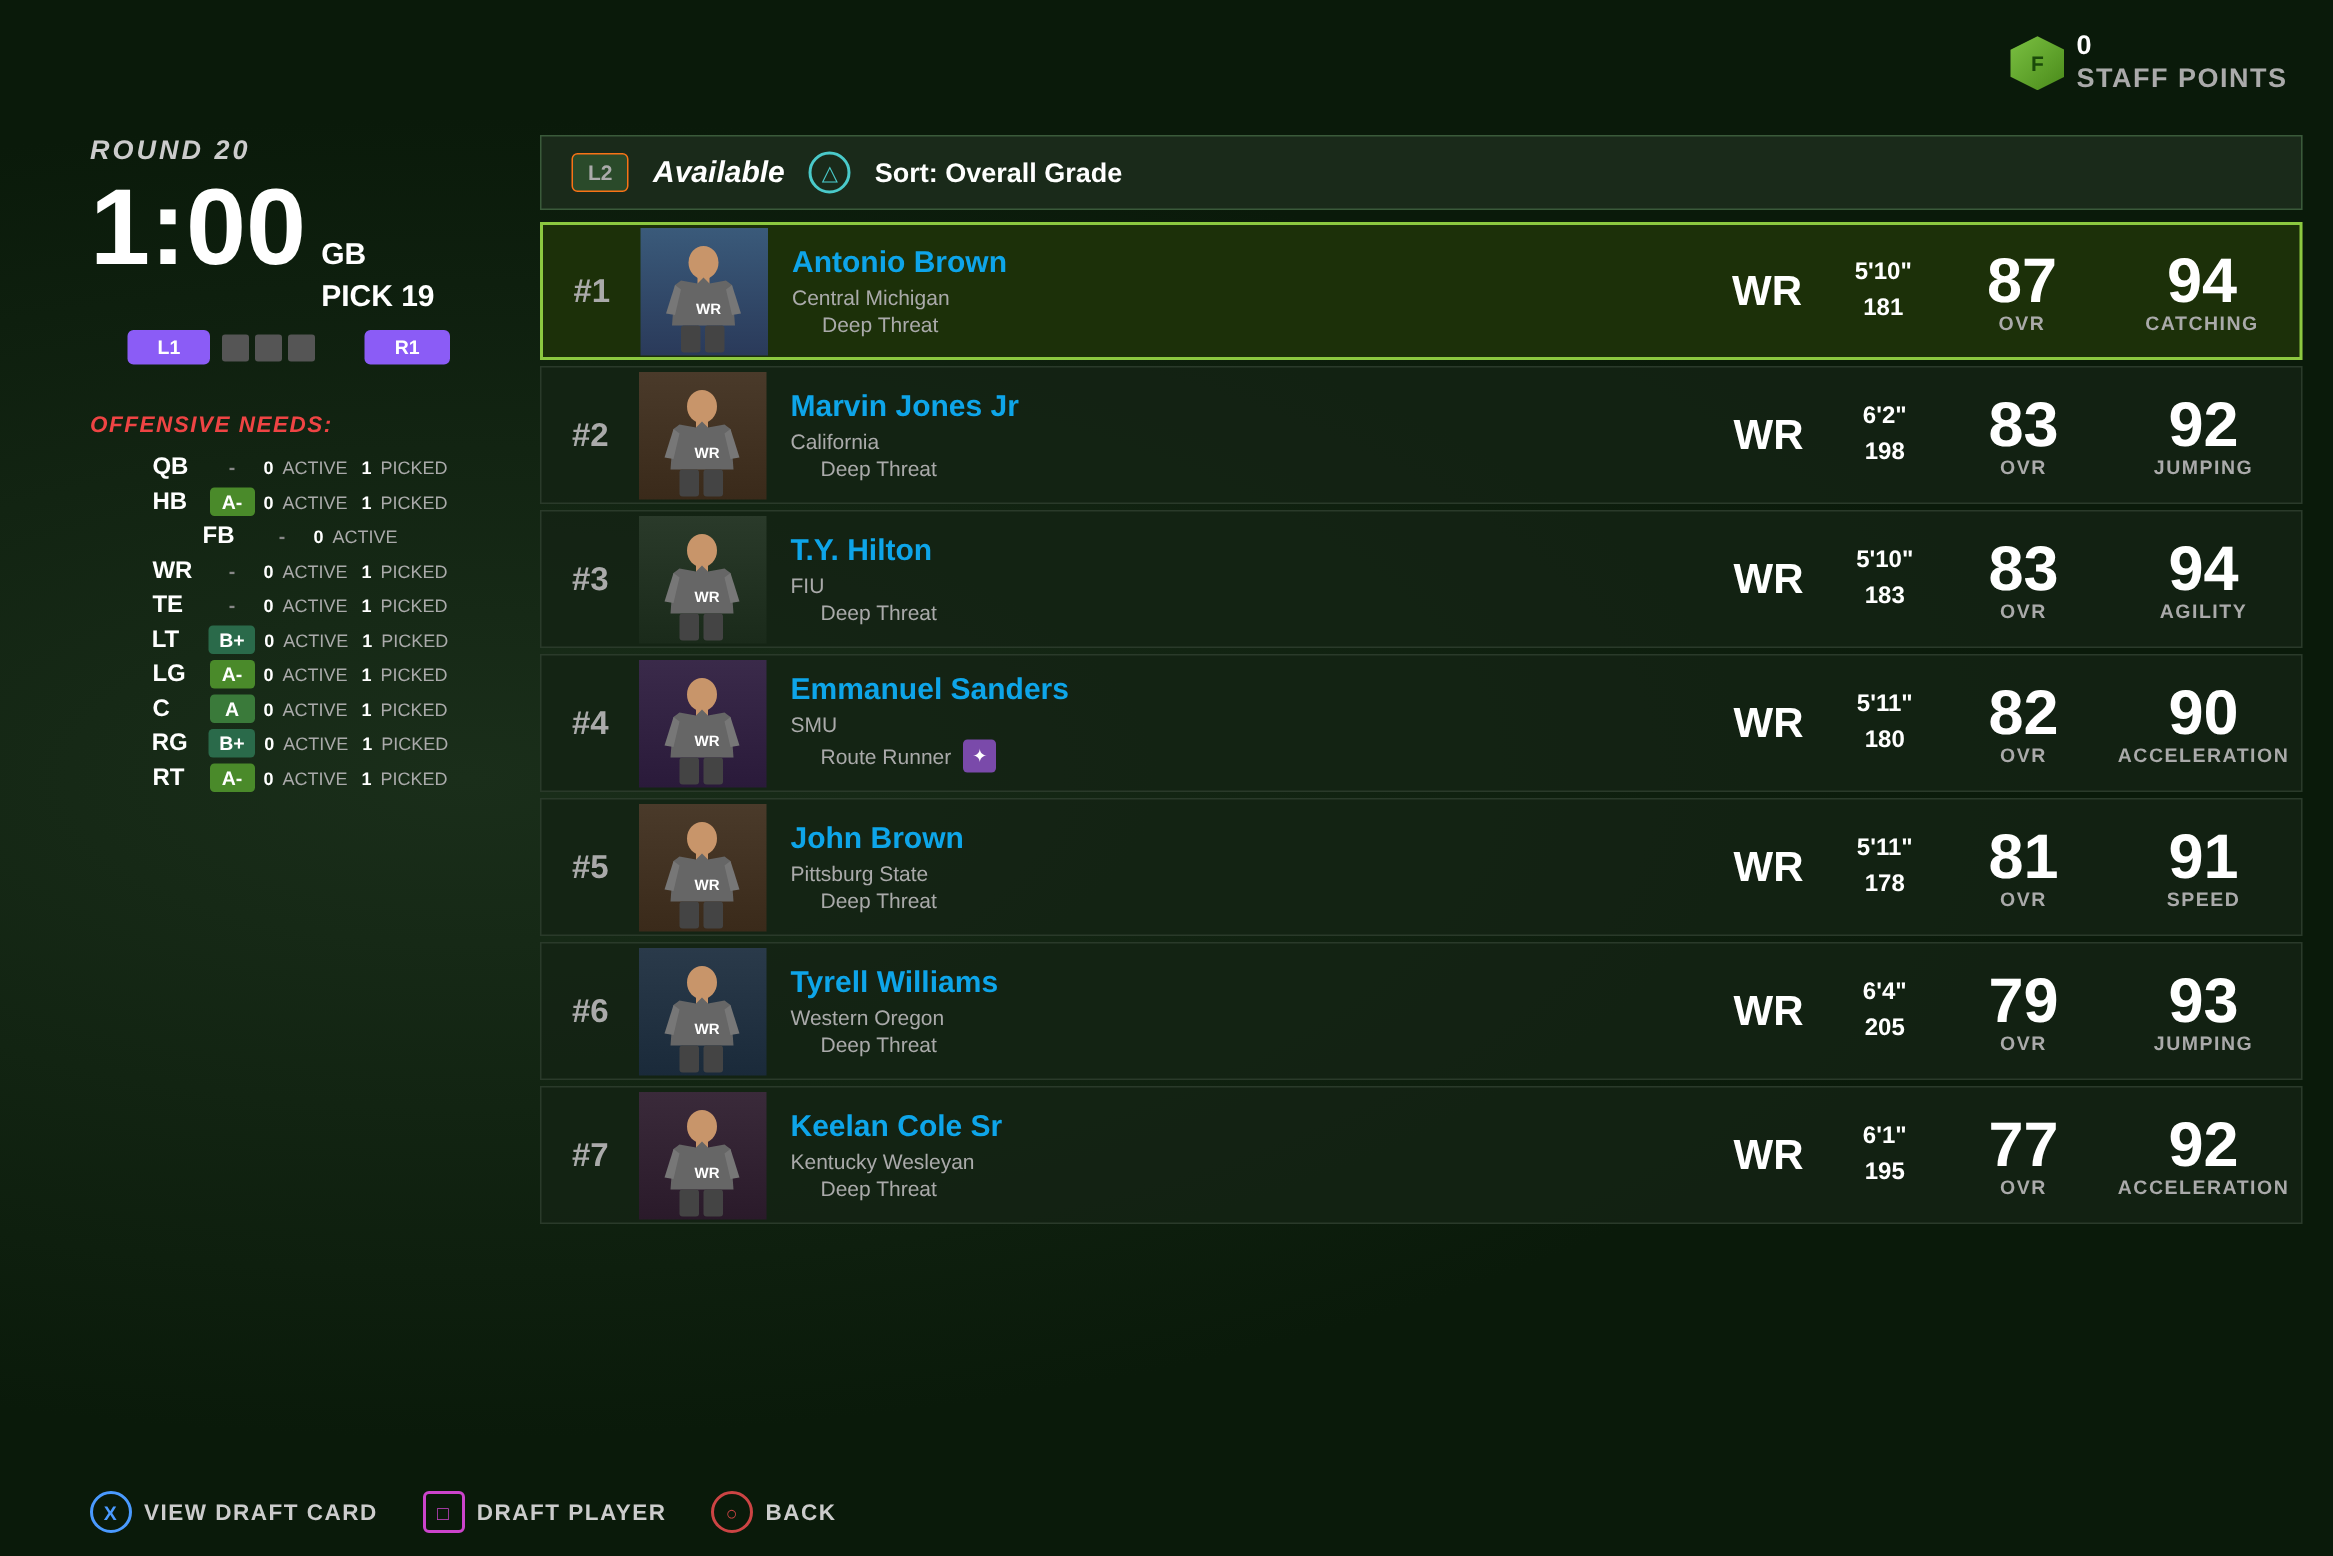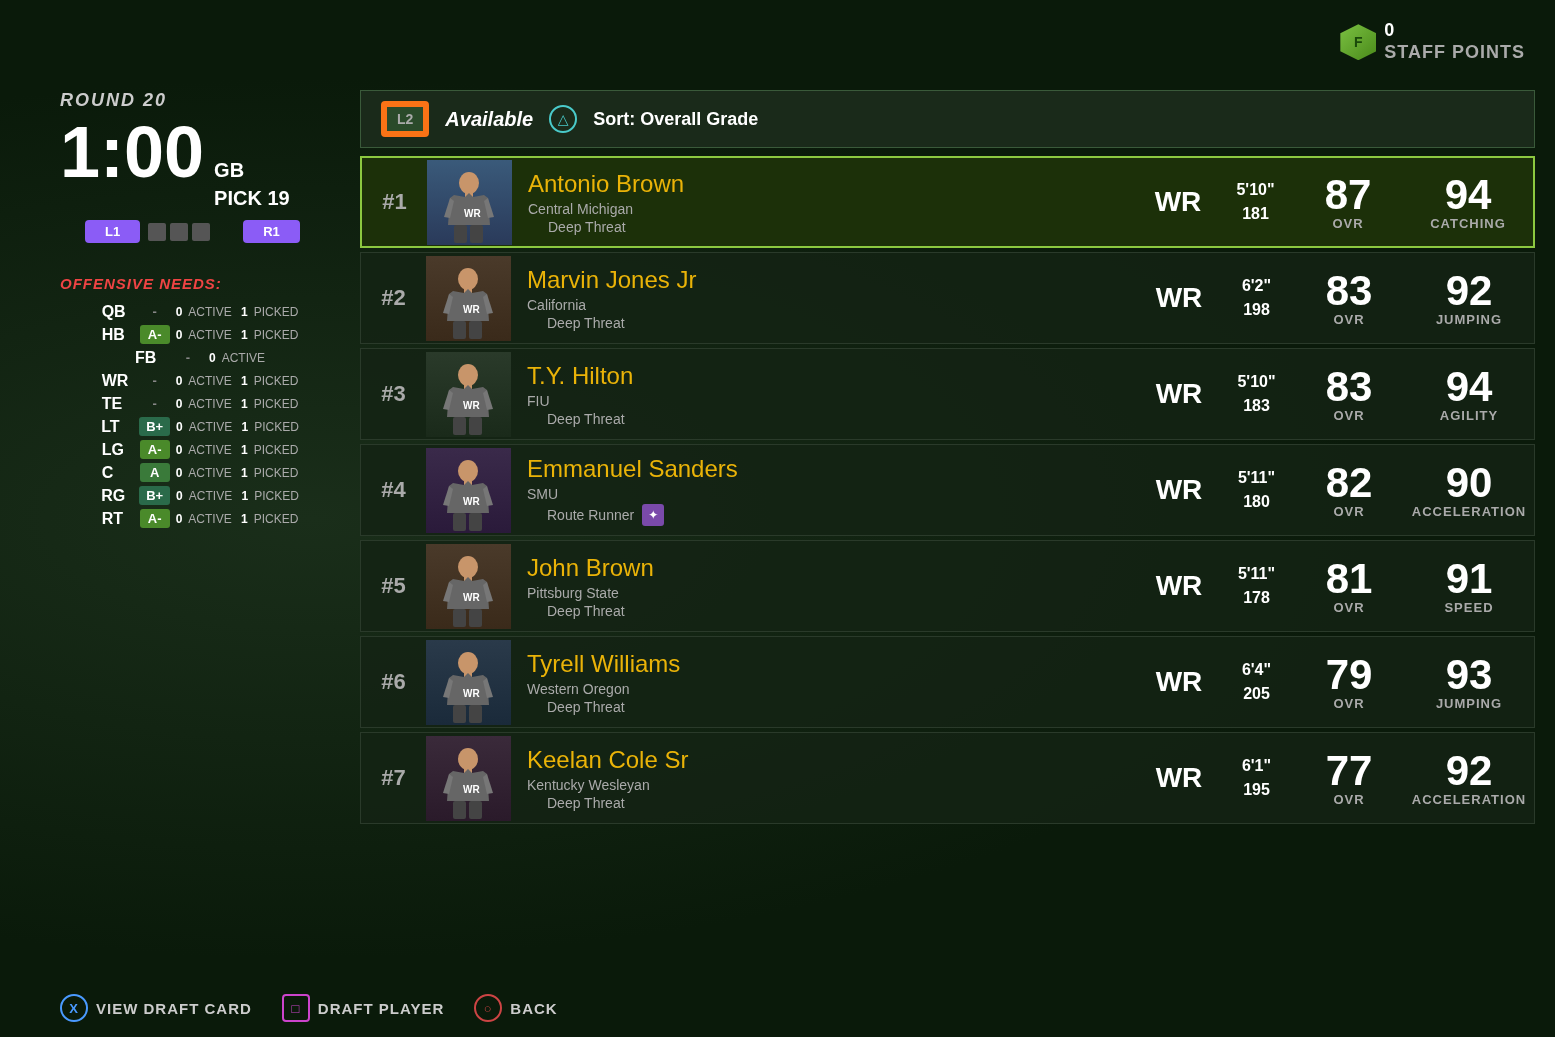--- a/index.html
+++ b/index.html
@@ -202,21 +202,21 @@
       align-items: center;
       gap: 16px;
       background: #1a2a1a;
       border: 1px solid #3a5a3a;
       padding: 10px 20px;
       margin-bottom: 8px;
     }
 
     .header-badge {
       background: #2a4a2a;
-      border: 6px solid #f97316;
+      border: 1px solid #f97316;
       border-radius: 4px;
       padding: 4px 10px;
       color: #aaa;
       font-size: 14px;
       font-weight: bold;
     }
 
     .header-available {
       color: #fff;
       font-size: 20px;
@@ -288,23 +288,23 @@
       width: 75px;
       height: 80px;
     }
 
     .player-info {
       flex: 1;
       padding: 8px 16px;
     }
 
     .player-name {
-      color: #eab308;
-      font-size: 24px;
-      font-weight: normal;
+      color: #0ea5e9;
+      font-size: 20px;
+      font-weight: bold;
       margin-bottom: 3px;
     }
 
     .player-school {
       color: #aaa;
       font-size: 14px;
       margin-bottom: 2px;
     }
 
     .player-style {

